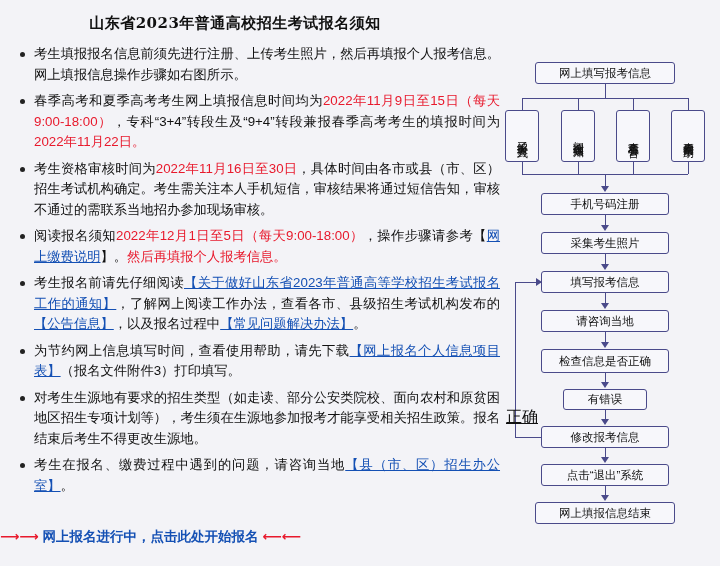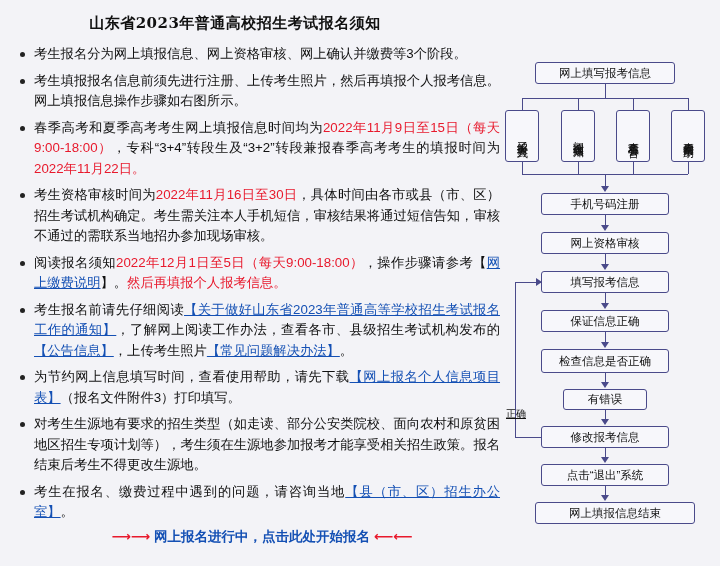--- a/index.html
+++ b/index.html
@@ -28,22 +28,22 @@
     position:relative;padding-left:20px;margin-bottom:6px;
     text-align:justify;
   }
   ul.bullets > li:before{
     content:"";position:absolute;left:6px;top:8px;
     width:5px;height:5px;background:#222;border-radius:50%;
   }
   .red{color:#e8192c;}
   .blue{color:#1450b4;margin-top:31px;}
   .footer{
-    position:absolute;left:12px;top:528px;width:500px;
-    text-align:center;font-size:13.5px;font-weight:bold;
+    position:absolute;left:0;top:528px;width:500px;
+    font-size:13.5px;font-weight:bold;
   }
   .footer .arrow{color:#e8192c;}
   .footer a{color:#1450b4;text-decoration:none;}
 
   
   .flow{
     position:absolute;left:500px;top:52px;width:220px;height:460px;
   }
   .box{
     position:absolute;
@@ -63,50 +63,49 @@
   .arrowdown{
     position:absolute;width:0;height:0;
     border-left:4px solid transparent;border-right:4px solid transparent;
     border-top:6px solid #4a4a8a;
   }
   .arrowright{
     position:absolute;width:0;height:0;
     border-top:4px solid transparent;border-bottom:4px solid transparent;
     border-left:6px solid #4a4a8a;
   }
-  .sidelabel{position:absolute;font-size:10px;color:#111;text-decoration:underline;}
+  .sidelabel{position:absolute;font-size:16px;color:#111;text-decoration:underline;}
   .vtext{
     writing-mode:vertical-rl;
     text-orientation:upright;
     letter-spacing:1px;
     line-height:13px;
   }
 </style>
 </head>
 <body>
 
 <div class="page">
 
   <div class="title">山东省2023年普通高校招生考试报名须知</div>
 
   <div class="content">
     <ul class="bullets">
-      <li><span>考生报名分为网上填报信息、网上资格审核、网上确认并缴费等3个阶段。</span></li>
       <li><span>考生填报报名信息前须先进行注册、上传考生照片，然后再填报个人报考信息。网上填报信息操作步骤如右图所示。</span></li>
       <li>
-        <span>春季高考和夏季高考考生网上填报信息时间均为</span><span class="red">2022年11月9日至15日（每天9:00-18:00）</span><span>，专科“3+4”转段生及“3+2”转段兼报春季高考考生的填报时间为</span><span class="red">2022年11月22日。</span>
+        <span>春季高考和夏季高考考生网上填报信息时间均为</span><span class="red">2022年11月9日至15日（每天9:00-18:00）</span><span>，专科“3+4”转段生及“9+4”转段兼报春季高考考生的填报时间为</span><span class="red">2022年11月22日。</span>
       </li>
       <li>
         <span>考生资格审核时间为</span><span class="red">2022年11月16日至30日</span><span>，具体时间由各市或县（市、区）招生考试机构确定。考生需关注本人手机短信，审核结果将通过短信告知，审核不通过的需联系当地招办参加现场审核。</span>
       </li>
       <li>
         <span>阅读报名须知</span><span class="red">2022年12月1日至5日（每天9:00-18:00）</span><span>，操作步骤请参考【</span><a href="#" class="blue">网上缴费说明</a><span>】。</span><span class="red">然后再填报个人报考信息。</span>
       </li>
       <li>
-        <span>考生报名前请先仔细阅读</span><a href="#" class="blue">【关于做好山东省2023年普通高等学校招生考试报名工作的通知】</a><span>，了解网上阅读工作办法，查看各市、县级招生考试机构发布的</span><a href="#" class="blue">【公告信息】</a><span>，上传考生照片</span><a href="#" class="blue">【常见问题解决办法】</a><span>。</span>
+        <span>考生报名前请先仔细阅读</span><a href="#" class="blue">【关于做好山东省2023年普通高等学校招生考试报名工作的通知】</a><span>，了解网上阅读工作办法，查看各市、县级招生考试机构发布的</span><a href="#" class="blue">【公告信息】</a><span>，以及报名过程中</span><a href="#" class="blue">【常见问题解决办法】</a><span>。</span>
       </li>
       <li>
         <span>为节约网上信息填写时间，查看使用帮助，请先下载</span><a href="#" class="blue">【网上报名个人信息项目表】</a><span>（报名文件附件3）打印填写。</span>
       </li>
       <li><span>对考生生源地有要求的招生类型（如走读、部分公安类院校、面向农村和原贫困地区招生专项计划等），考生须在生源地参加报考才能享受相关招生政策。报名结束后考生不得更改生源地。</span></li>
       <li>
         <span>考生在报名、缴费过程中遇到的问题，请咨询当地</span><a href="#" class="blue">【县（市、区）招生办公室】</a><span>。</span>
       </li>
 
     </ul>
@@ -146,29 +145,29 @@
     <div class="vline" style="left:133px;top:110px;height:12px;"></div>
     <div class="vline" style="left:188px;top:110px;height:12px;"></div>
     <div class="hline" style="left:22px;top:122px;width:166px;"></div>
     <div class="vline" style="left:105px;top:122px;height:14px;"></div>
     <div class="arrowdown" style="left:101px;top:134px;"></div>
 
     <div class="box" style="left:41px;top:141px;width:128px;height:22px;">手机号码注册</div>
     <div class="vline" style="left:105px;top:163px;height:12px;"></div>
     <div class="arrowdown" style="left:101px;top:173px;"></div>
 
-    <div class="box" style="left:41px;top:180px;width:128px;height:22px;">网上资格审核</div>
+    <div class="box" style="left:41px;top:180px;width:128px;height:22px;">采集考生照片</div>
     <div class="vline" style="left:105px;top:202px;height:12px;"></div>
     <div class="arrowdown" style="left:101px;top:212px;"></div>
 
     <div class="box" style="left:41px;top:219px;width:128px;height:22px;">填写报考信息</div>
     <div class="vline" style="left:105px;top:241px;height:12px;"></div>
     <div class="arrowdown" style="left:101px;top:251px;"></div>
 
-    <div class="box" style="left:41px;top:258px;width:128px;height:22px;">保证信息正确</div>
+    <div class="box" style="left:41px;top:258px;width:128px;height:22px;">请咨询当地</div>
     <div class="vline" style="left:105px;top:280px;height:12px;"></div>
     <div class="arrowdown" style="left:101px;top:290px;"></div>
 
     <div class="box" style="left:41px;top:297px;width:128px;height:24px;">检查信息是否正确</div>
     <div class="vline" style="left:105px;top:321px;height:11px;"></div>
     <div class="arrowdown" style="left:101px;top:330px;"></div>
 
     <div class="box" style="left:63px;top:337px;width:84px;height:21px;">有错误</div>
     <div class="vline" style="left:105px;top:358px;height:11px;"></div>
     <div class="arrowdown" style="left:101px;top:367px;"></div>
@@ -181,16 +180,16 @@
     <div class="arrowright" style="left:36px;top:226px;"></div>
     <div class="sidelabel" style="left:6px;top:355px;">正确</div>
 
     <div class="vline" style="left:105px;top:396px;height:11px;"></div>
     <div class="arrowdown" style="left:101px;top:405px;"></div>
 
     <div class="box" style="left:41px;top:412px;width:128px;height:22px;">点击“退出”系统</div>
     <div class="vline" style="left:105px;top:434px;height:11px;"></div>
     <div class="arrowdown" style="left:101px;top:443px;"></div>
 
-    <div class="box" style="left:35px;top:450px;width:160px;height:22px;text-align:right;">网上填报信息结束</div>
+    <div class="box" style="left:35px;top:450px;width:140px;height:22px;text-align:right;">网上填报信息结束</div>
   </div>
 
 </div>
 
 </body></html>

